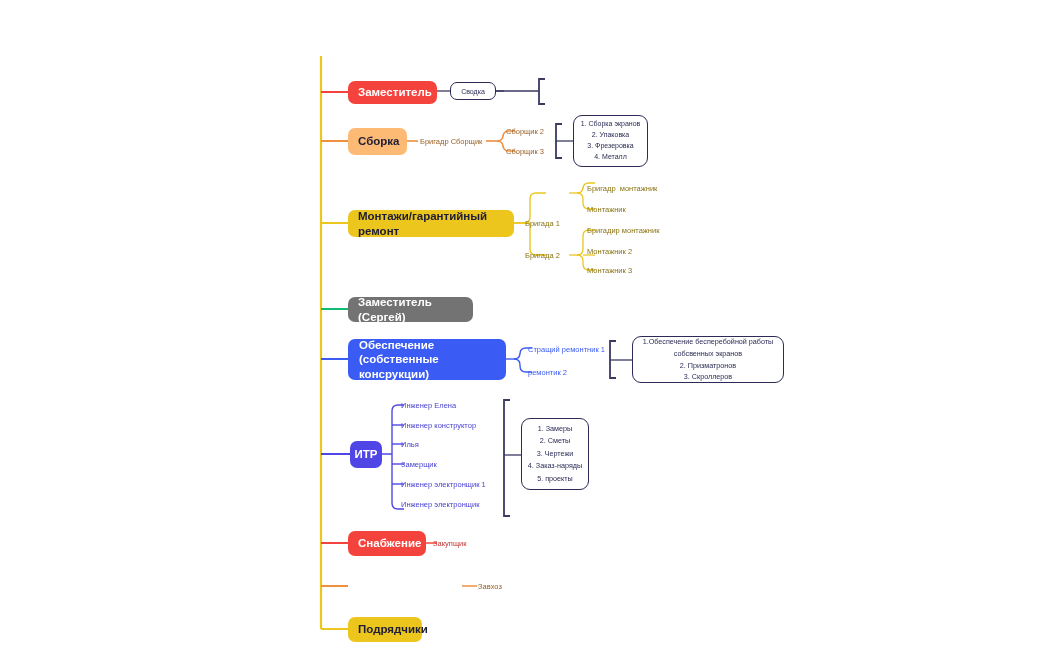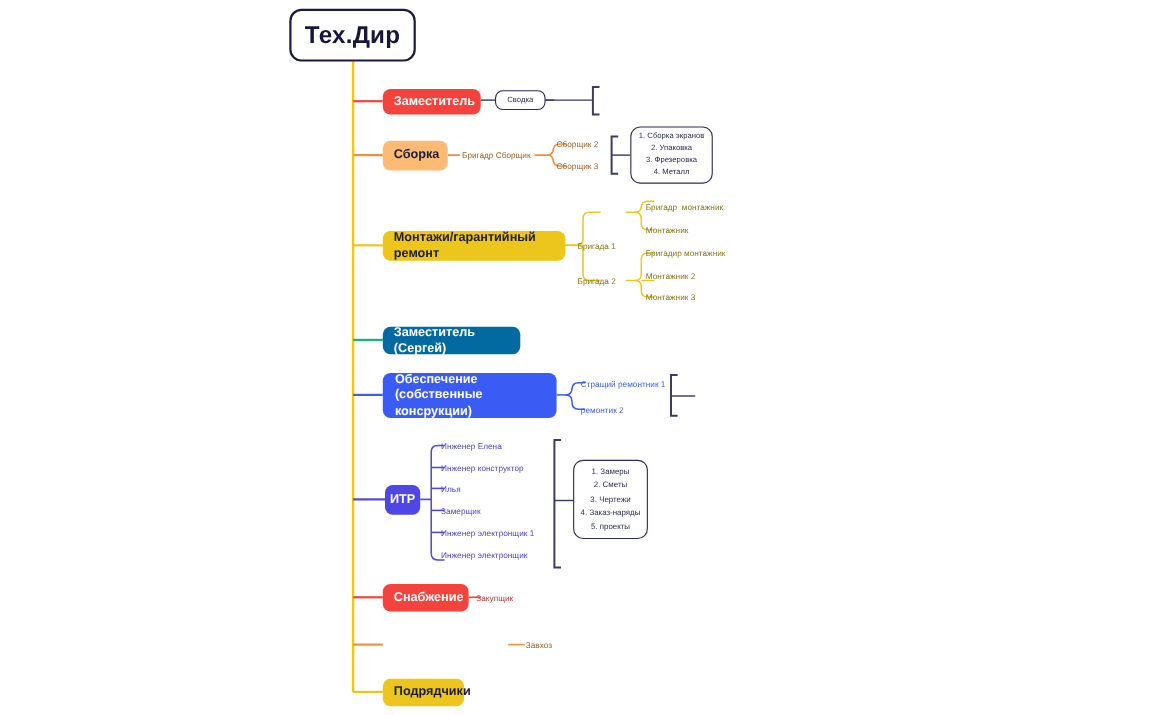--- a/index.html
+++ b/index.html
@@ -24,21 +24,21 @@
     text-align:center;font-size:22px;font-weight:bold;color:#16163c;letter-spacing:.2px;
   }
 
   
   .mnode{border-radius:7px;padding:0 10px;color:#fff;font-weight:bold;font-size:11.5px;}
   .mnode .lbl{line-height:1.25;}
 
   .n-zam   {left:348px;top:81px;  width:89px;height:23px;background:#f4433c;}
   .n-sborka{left:348px;top:128px; width:59px;height:27px;background:#fdba74;color:#1d1d35;}
   .n-mont  {left:348px;top:210px; width:166px;height:27px;background:#ecc61d;color:#1d1d35;}
-  .n-zam2  {left:348px;top:297px; width:125px;height:25px;background:#0369a1;}
+  .n-zam2  {left:348px;top:297px; width:125px;height:25px;background:#737373;}
   .n-obsl  {left:348px;top:339px; width:158px;height:41px;background:#3b5bf5;padding:0 11px;}
   .n-itr   {left:350px;top:441px; width:32px;height:27px;background:#4f46e5;justify-content:flex-start;padding:4px;}
   .n-snab  {left:348px;top:531px; width:78px;height:25px;background:#f4433c;}
   .n-auto  {left:348px;top:573px; width:114px;height:26px;background:#f0903e;color:#1d1d35;}
   .n-podr  {left:348px;top:617px; width:74px;height:25px;background:#ecc61d;color:#1d1d35;}
 
   
   .obox{
     position:absolute;box-sizing:border-box;background:#fff;
     border:1.4px solid #2b2b55;border-radius:9px;
@@ -124,23 +124,20 @@
 
     <path d="M321 543 L348 543" stroke="#f4433c" stroke-width="2" fill="none"></path>
     <path d="M426 543 L437 543" stroke="#f4433c" stroke-width="1.5" fill="none"></path>
 
     <path d="M321 586 L348 586" stroke="#f0903e" stroke-width="2" fill="none"></path>
     <path d="M462 586 L477 586" stroke="#f0903e" stroke-width="1.5" fill="none"></path>
 
     <path d="M321 629 L348 629" stroke="#ecc61d" stroke-width="2" fill="none"></path>
   </svg>
 
-  <div class="node root">
-    <span class="lbl">Тех.Дир</span>
-  </div>
 
   <div class="node mnode n-zam">
     <span class="lbl">Заместитель</span>
   </div>
 
   <div class="node mnode n-sborka">
     <span class="lbl">Сборка</span>
   </div>
 
   <div class="node mnode n-mont">
@@ -174,20 +171,28 @@
 
   <div class="obox b-sborka-list">
     <div>
       <div>1. Сборка экранов</div>
       <div>2. Упаковка</div>
       <div>3. Фрезеровка</div>
       <div>4. Металл</div>
     </div>
   </div>
 
+  <div class="obox b-obsl-list">
+    <div>
+      <div>1.Обеспечение бесперебойной работы</div>
+      <div>собсвенных экранов</div>
+      <div>2. Призматронов</div>
+      <div>3. Скроллеров</div>
+    </div>
+  </div>
 
   <div class="obox b-itr-list">
     <div>
       <div>1. Замеры</div>
       <div>2. Сметы</div>
       <div>3. Чертежи</div>
       <div>4. Заказ-наряды</div>
       <div>5. проекты</div>
     </div>
   </div>

